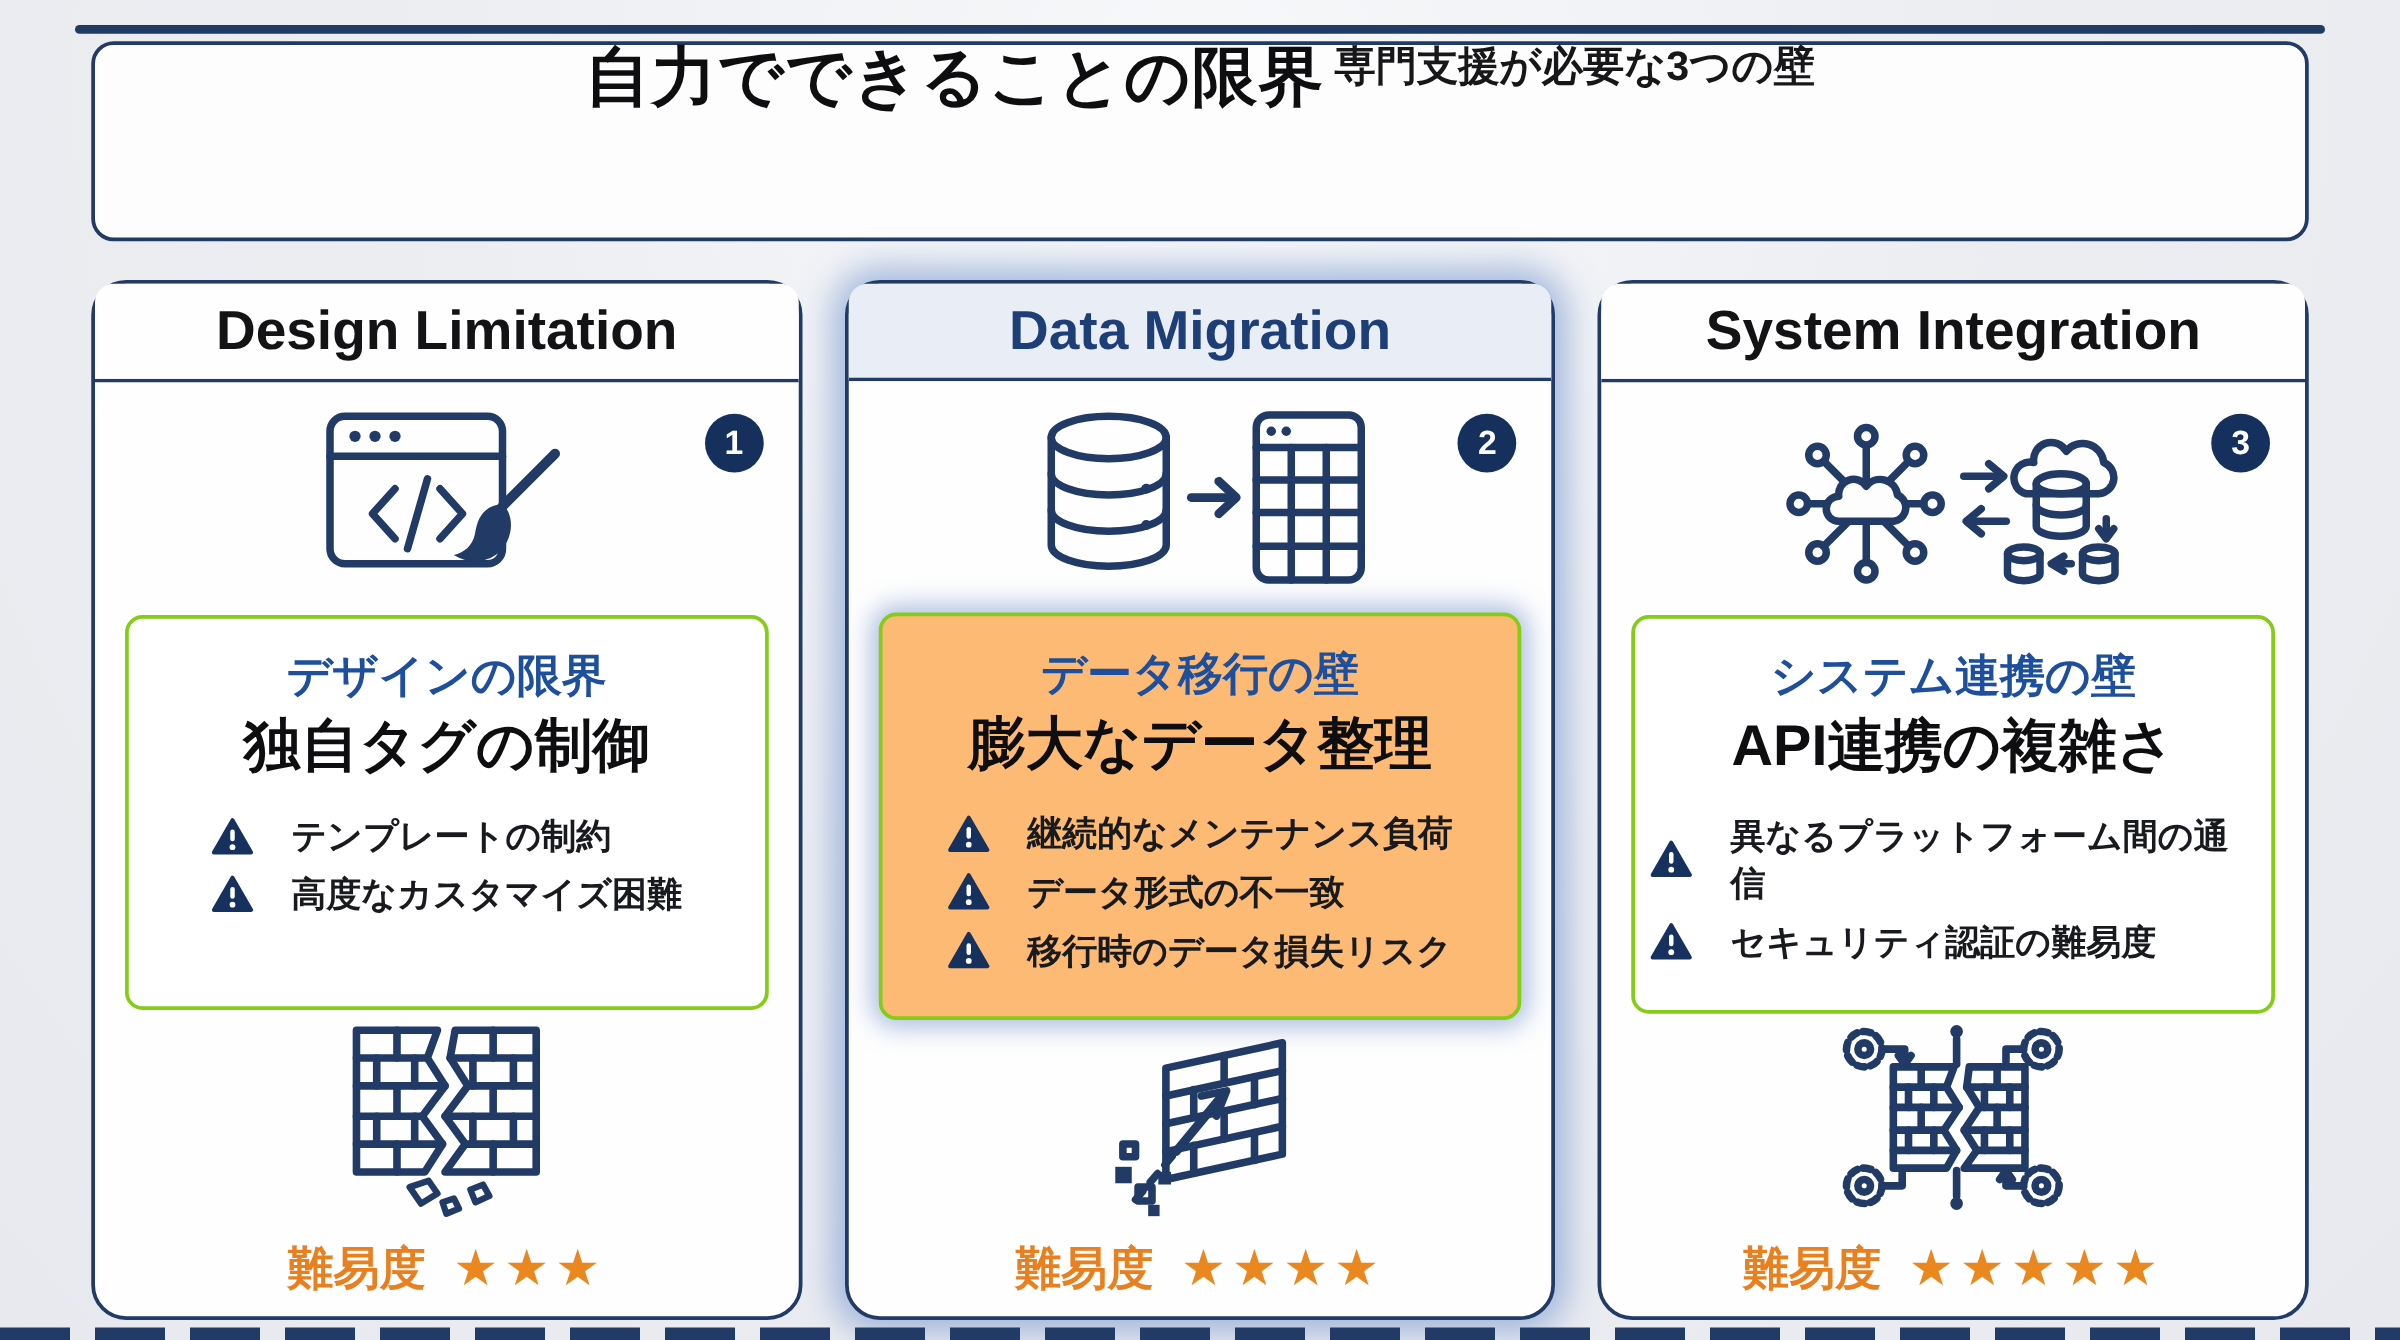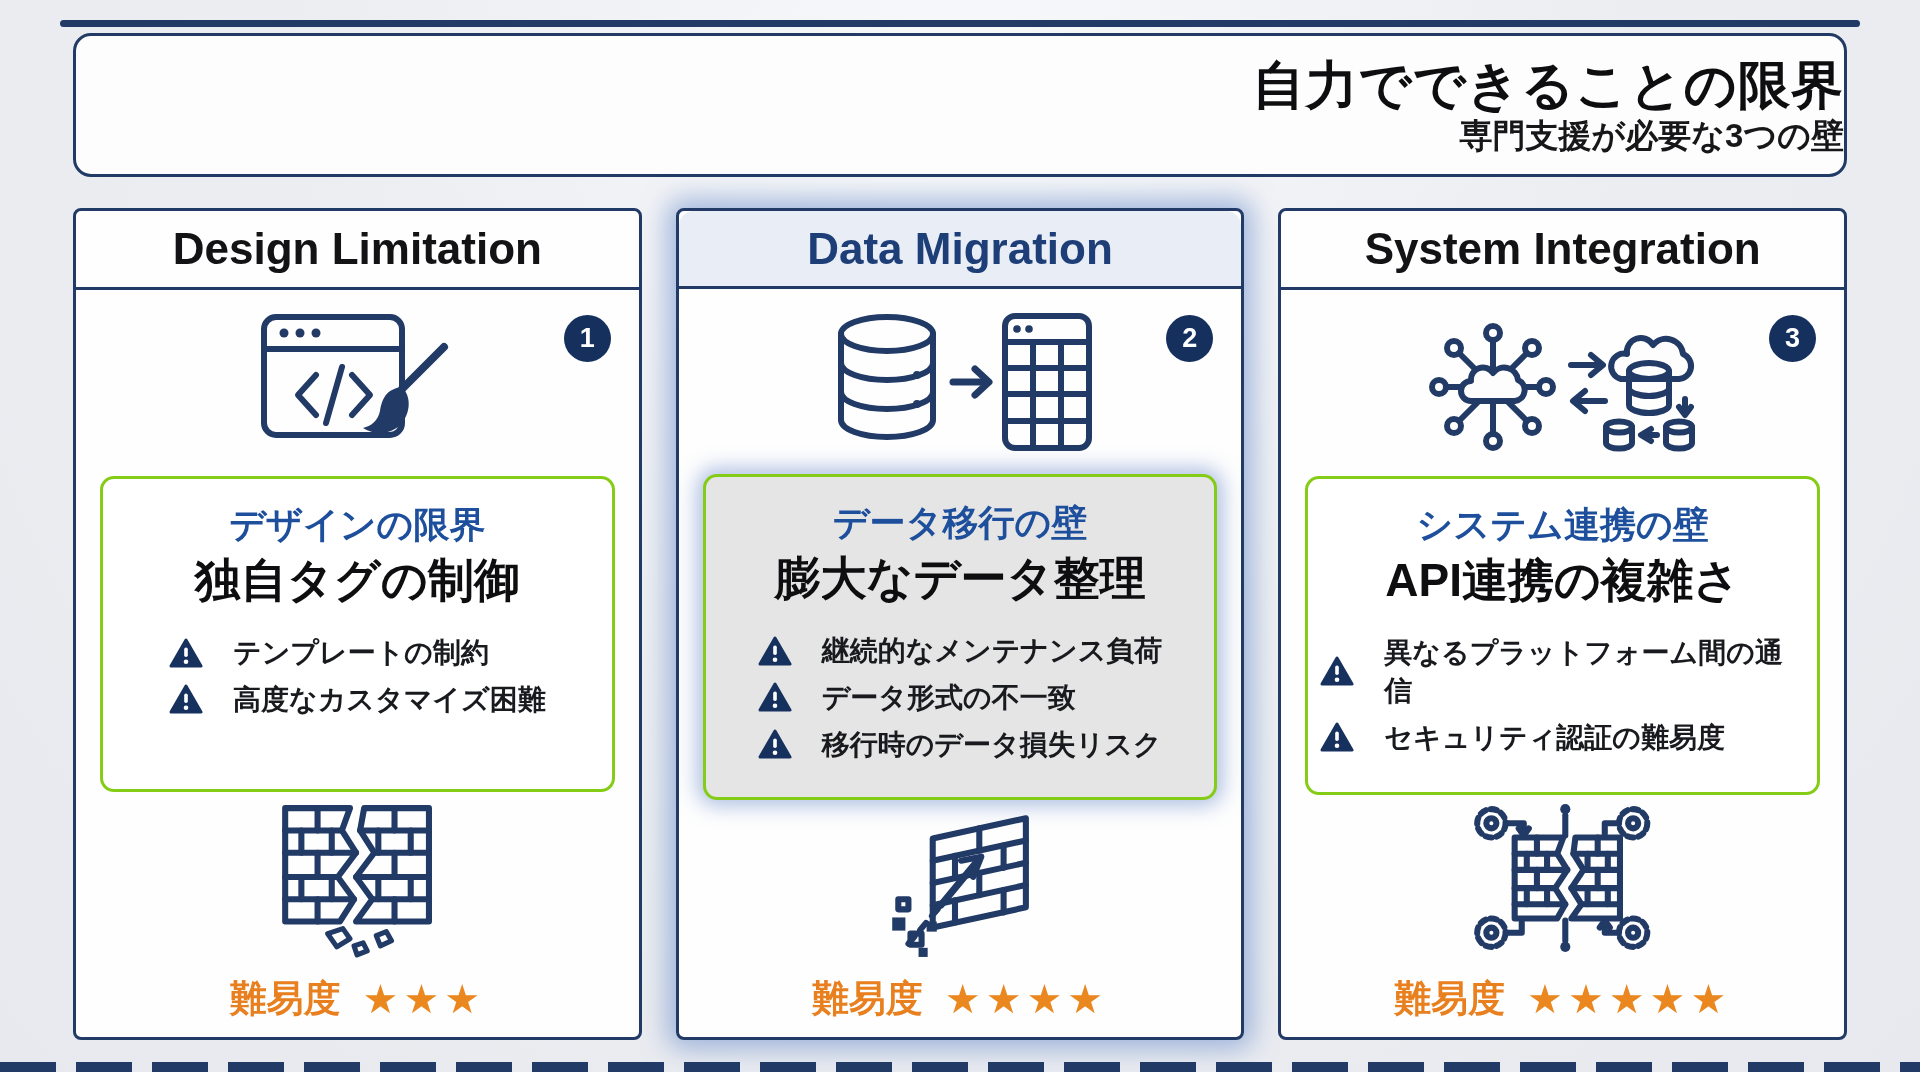--- a/index.html
+++ b/index.html
@@ -11,30 +11,30 @@
   .top-rule{
     position:absolute;top:20px;left:60px;right:60px;height:7px;
     background:#213a66;border-radius:4px;
   }
   .bottom-rule{
     position:absolute;bottom:0;left:0;right:0;height:10px;
     background:repeating-linear-gradient(90deg,#213a66 0 56px,transparent 56px 76px);
   }
   .frame{position:absolute;top:33px;left:73px;width:1774px;}
   .header-box{
-    box-sizing:border-box;height:144px;background:#fdfdfd;
+    box-sizing:border-box;height:160px;background:#fdfdfd;
     border:3px solid #213a66;border-radius:18px;
-    display:flex;flex-direction:column;align-items:flex-end;justify-content:center;gap:8px;
+    display:flex;flex-direction:row;align-items:flex-start;justify-content:center;gap:8px;
   }
   .main-title{font-size:52px;font-weight:bold;color:#0e0e10;letter-spacing:1px;line-height:1;}
   .sub-title{font-size:33px;font-weight:bold;color:#17171a;line-height:1;}
   .cards{display:flex;gap:34px;margin-top:31px;}
   .card{
     box-sizing:border-box;flex:1;height:832px;background:#fefefe;
-    border:3px solid #213a66;border-radius:8px;
+    border:3px solid #213a66;border-radius:28px;
     display:flex;flex-direction:column;position:relative;
   }
   .card.highlight{
     box-shadow:0 0 26px 9px rgba(99,134,201,0.55);
   }
   .card-header{
     box-sizing:border-box;height:79px;border-bottom:3px solid #213a66;
     border-radius:15px 15px 0 0;
     display:flex;align-items:center;justify-content:center;
     font-size:44px;font-weight:bold;color:#131316;background:#fefefe;
@@ -49,21 +49,21 @@
   .icon-area svg{height:160px;}
   .ico{stroke:#213a66;stroke-width:6;fill:none;stroke-linecap:round;stroke-linejoin:round;}
   .ico-fill{fill:#213a66;stroke:none;}
   .ico-bg{fill:#fdfdfe;}
   .inner-box{
     box-sizing:border-box;margin:0 24px;min-height:316px;
     border:3px solid #84cc16;border-radius:14px;background:#ffffff;
     padding:26px 12px 26px;text-align:center;
   }
   .card.highlight .inner-box{
-    background:#e5e5e5;box-shadow:0 0 20px 6px rgba(99,134,201,0.5);
+    background:#fdba74;box-shadow:0 0 20px 6px rgba(99,134,201,0.5);
   }
   .wall-label{font-size:36px;font-weight:bold;color:#1d4f9c;margin-bottom:10px;line-height:1.1;}
   .wall-heading{font-size:46px;font-weight:bold;color:#0e0e10;margin-bottom:20px;line-height:1.1;}
   .issues{display:inline-block;text-align:left;}
   .issue{display:flex;align-items:center;gap:30px;margin:9px 0;
          font-size:28px;font-weight:600;color:#181a1e;line-height:1.35;}
   .issue svg{flex:0 0 auto;}
   .bottom-area{flex:1;display:flex;align-items:center;justify-content:center;}
   .bottom-area svg{height:162px;}
   .difficulty{

